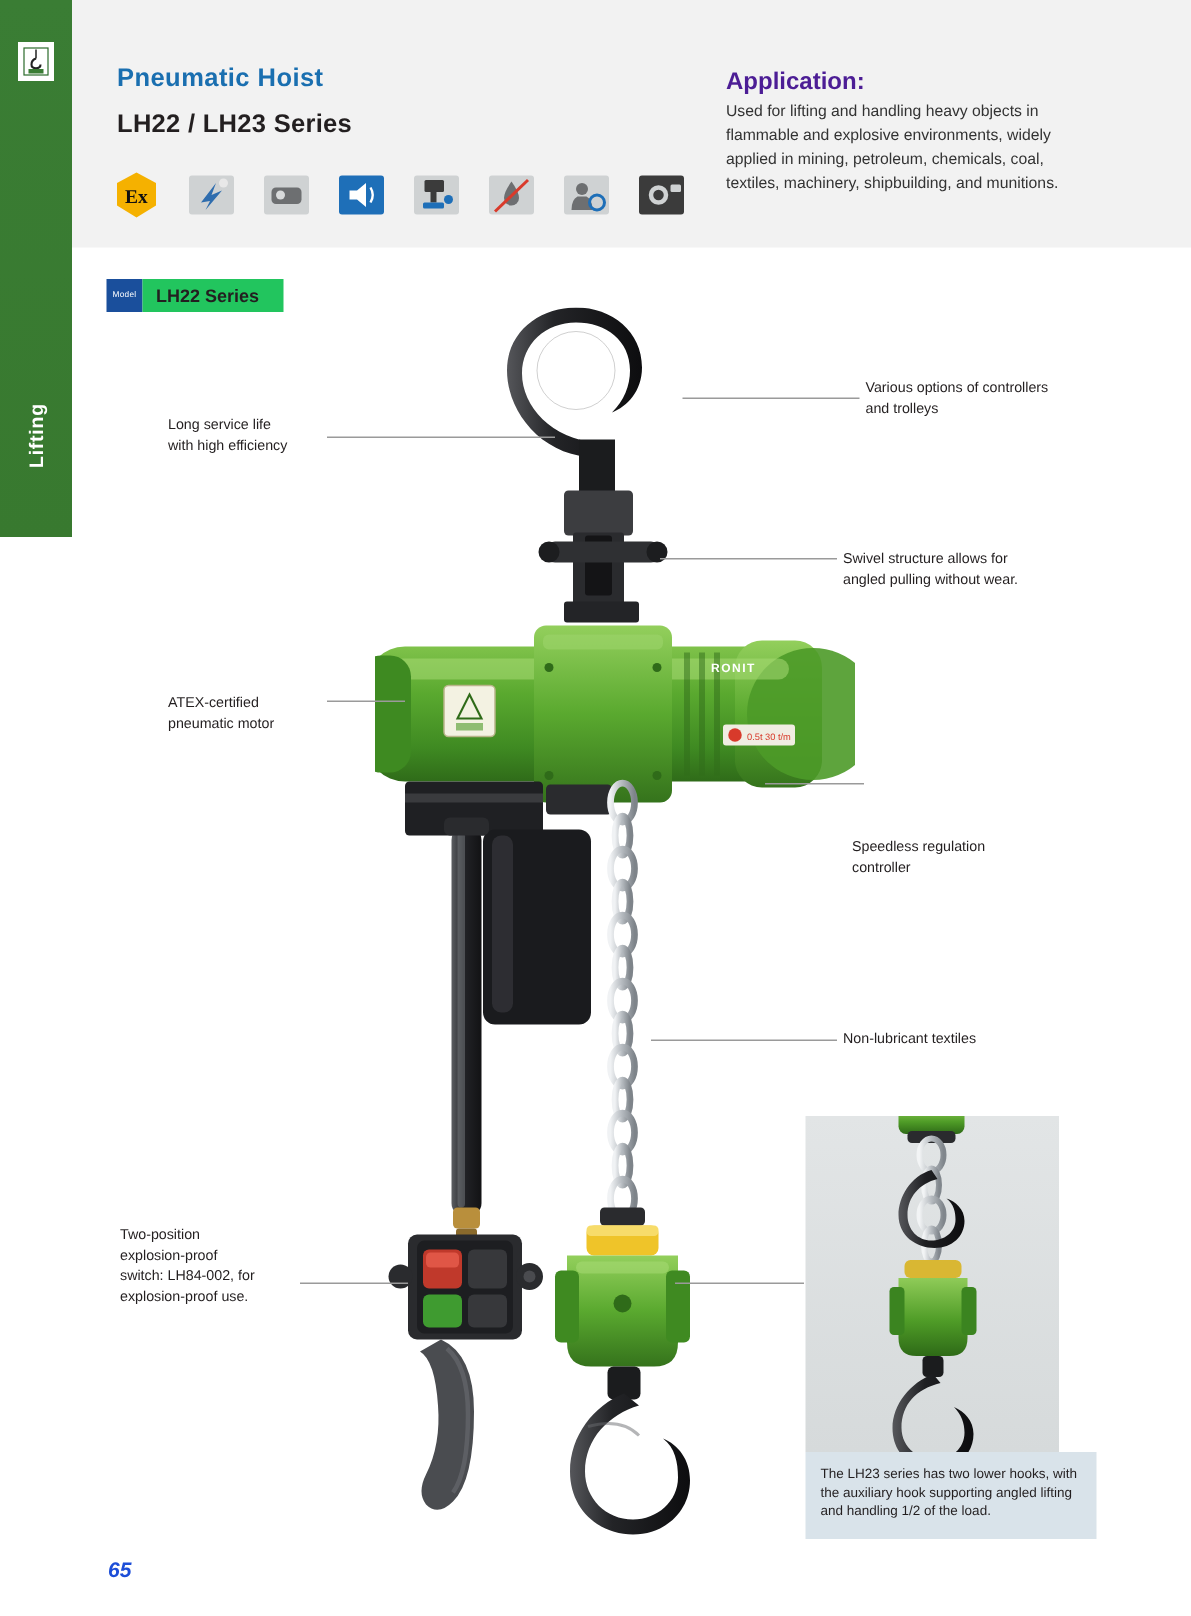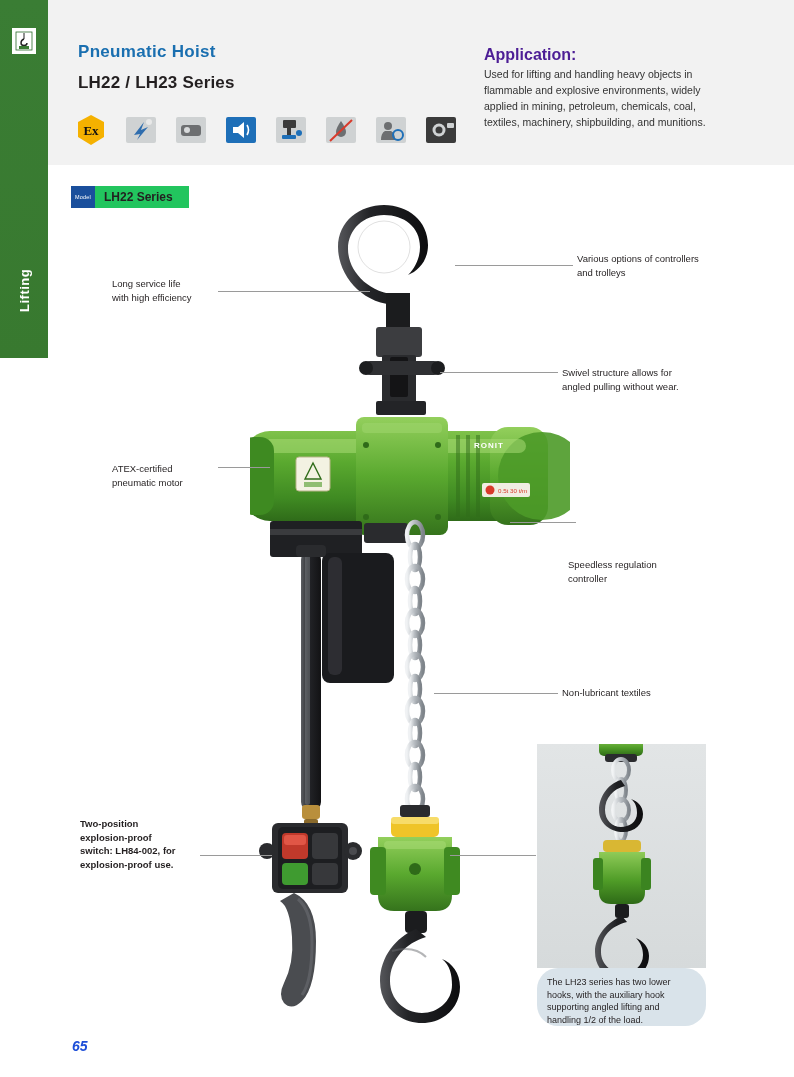--- a/index.html
+++ b/index.html
@@ -151,27 +151,26 @@
   .inset {
     position: absolute;
     left: 537px; top: 744px;
     width: 169px; height: 224px;
     background: linear-gradient(180deg,#e2e5e6 0%, #d6dadb 100%);
     overflow: hidden;
   }
   .inset-caption {
     position: absolute;
     left: 537px; top: 968px;
-    width: 169px; height: 58px;
+    width: 194px; height: 58px;
     background: #d9e3ea;
     padding: 8px 10px;
     font-size: 9px;
     line-height: 12.5px;
     color: #231f20;
-    border-radius: 21px;
   }
 
   
   .page-no {
     position: absolute;
     left: 72px; top: 1038px;
     font-size: 14px;
     font-weight: bold;
     font-style: italic;
     color: #1d4ed8;
@@ -439,21 +438,21 @@
 </div>
 
 <div class="callout" style="left:112px; top:277px; width:105px; white-space:pre-line;">Long service life
 with high efficiency</div>
 <div class="leader" style="left:218px; top:291px; width:152px;"></div>
 
 <div class="callout" style="left:112px; top:462px; width:105px; white-space:pre-line;">ATEX-certified
 pneumatic motor</div>
 <div class="leader" style="left:218px; top:467px; width:52px;"></div>
 
-<div class="callout" style="left:80px; top:817px; width:120px; white-space:pre-line;font-weight:bold;">Two-position
+<div class="callout" style="left:80px; top:817px; width:120px; white-space:pre-line;">Two-position
 explosion-proof
 switch: LH84-002, for
 explosion-proof use.</div>
 <div class="leader" style="left:200px; top:855px; width:72px;"></div>
 
 <div class="callout" style="left:577px; top:252px; width:160px; white-space:pre-line;">Various options of controllers
 and trolleys</div>
 <div class="leader" style="left:455px; top:265px; width:118px;"></div>
 
 <div class="callout" style="left:562px; top:366px; width:165px; white-space:pre-line;">Swivel structure allows for

